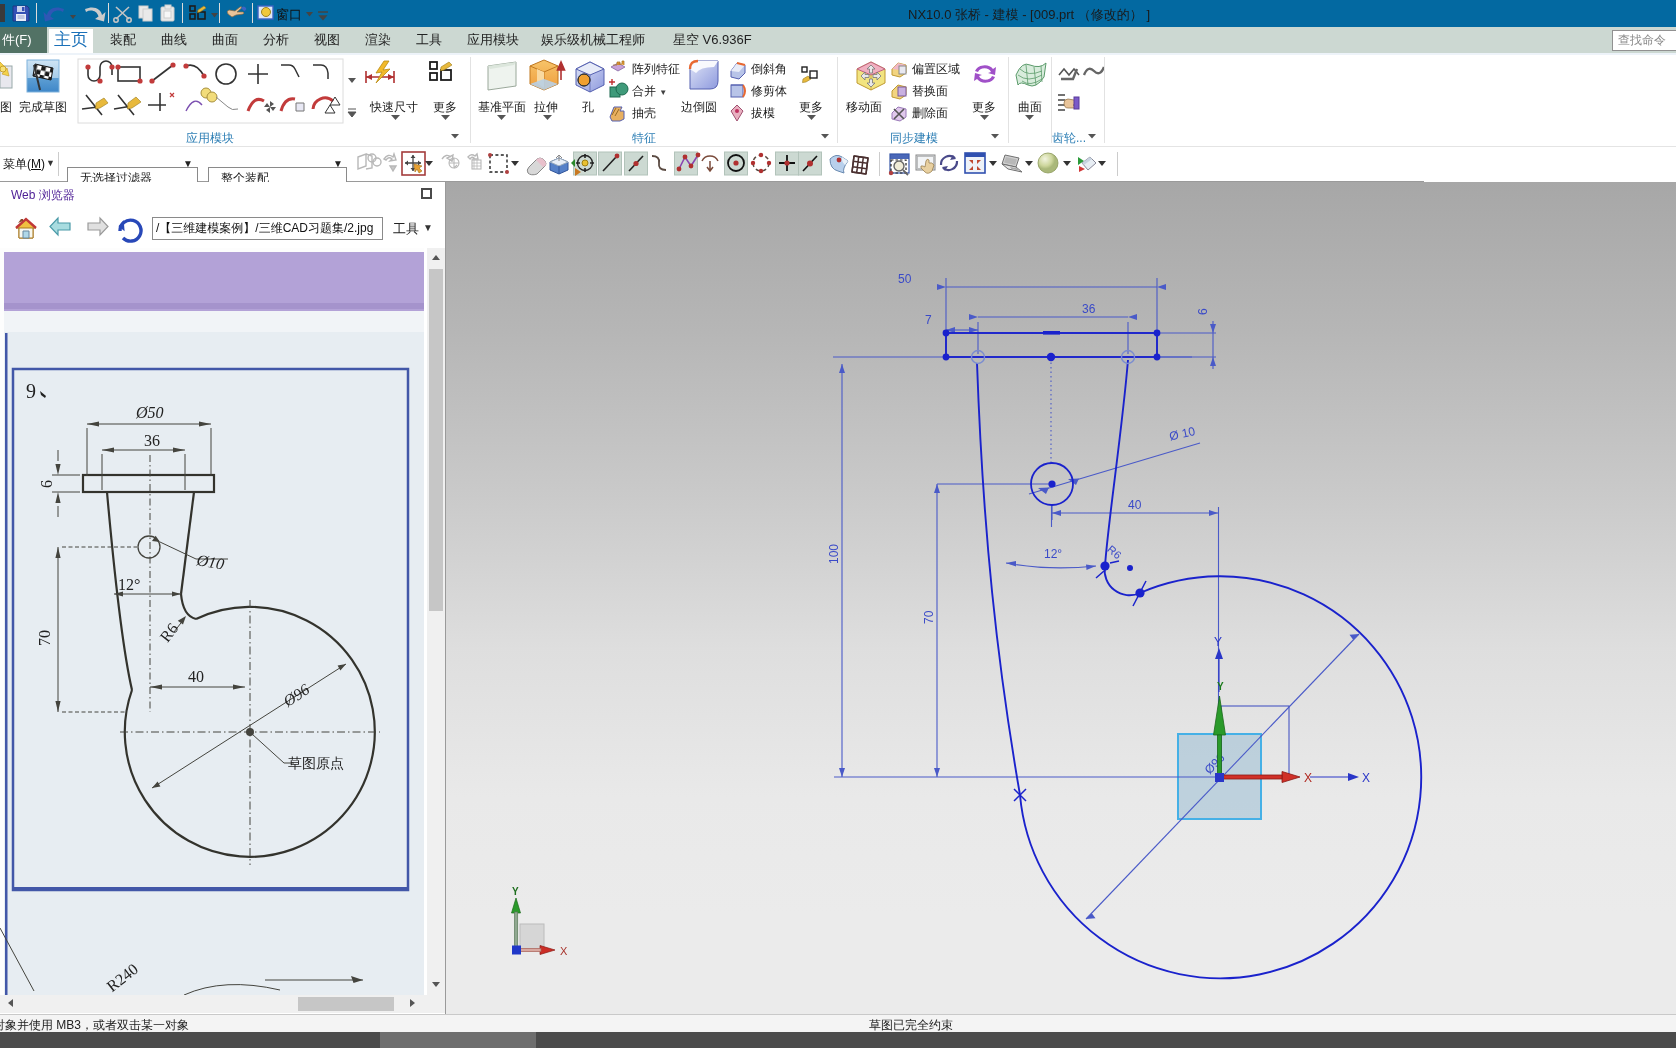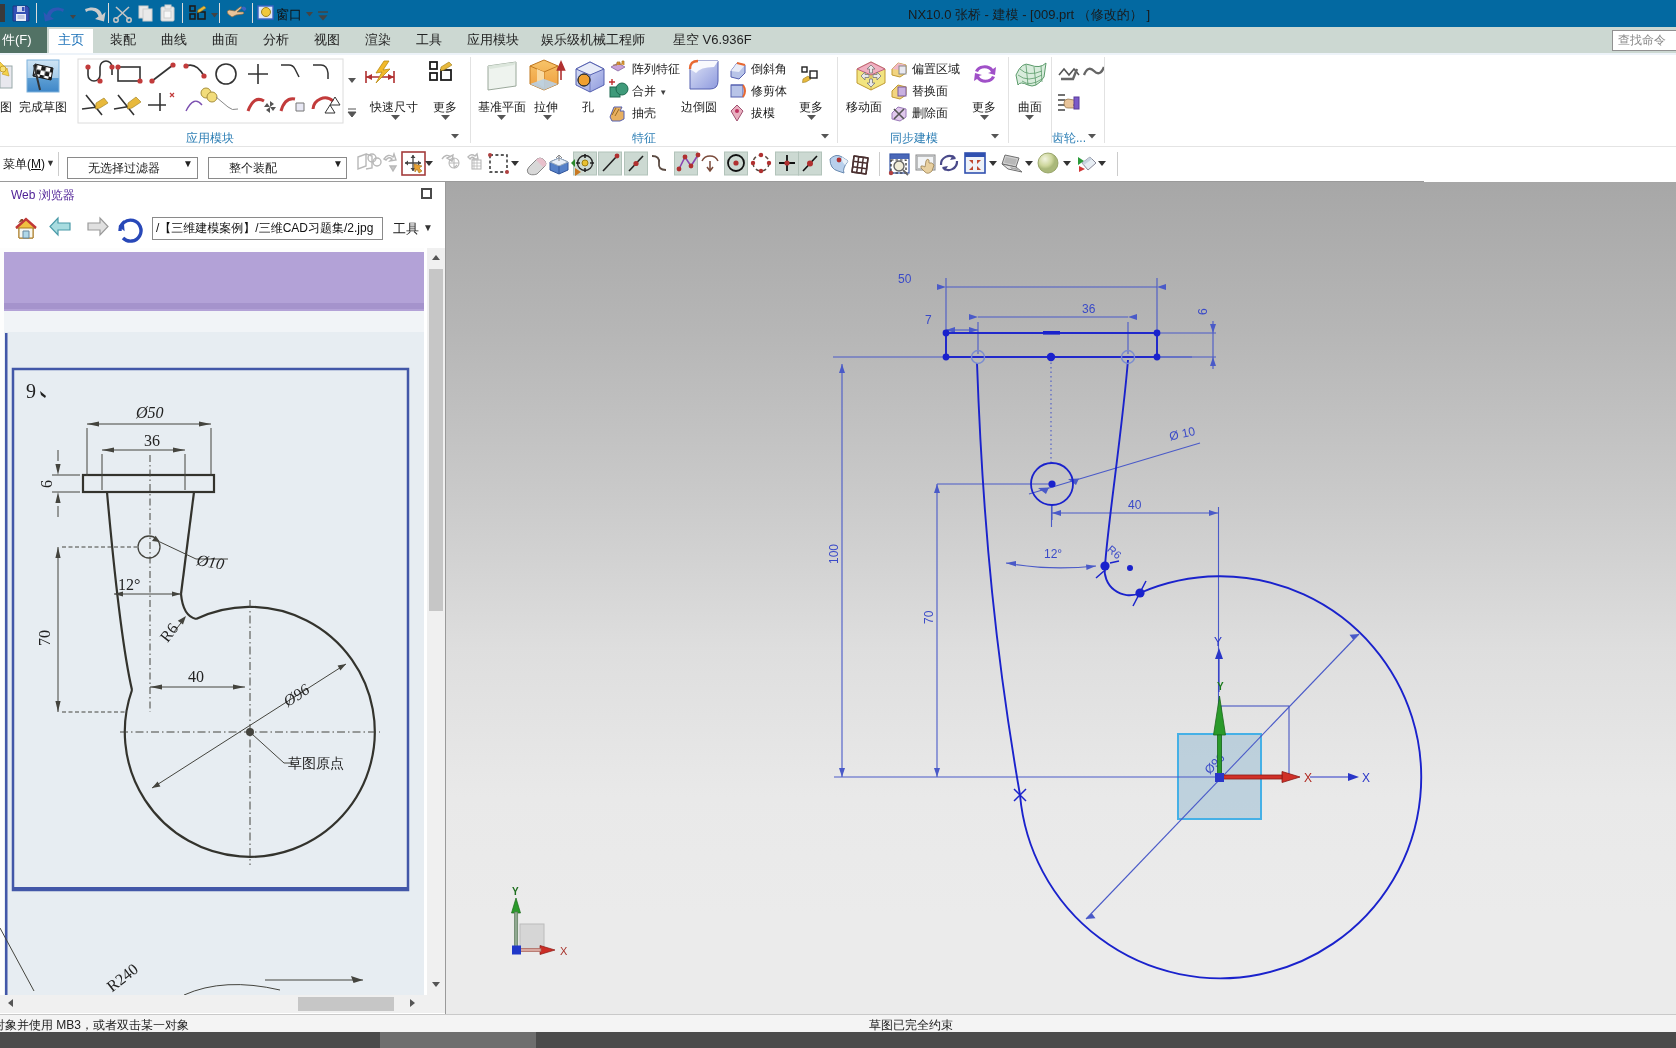--- a/index.html
+++ b/index.html
@@ -6,30 +6,30 @@
 html,body { width:1676px; height:1048px; overflow:hidden; font-family:"Liberation Sans",sans-serif; }
 .abs { position:absolute; }
 #app { position:relative; width:1676px; height:1048px; background:#fff; }
 
 #titlebar { left:0; top:0; width:1676px; height:27px; background:#0369a1; }
 #title-text { left:908px; top:6px; font-size:13px; color:#1a1a1a; }
 
 #tabrow { left:0; top:27px; width:1676px; height:26px; background:#ccd8d2; }
 #filetab { left:0; top:0; width:47px; height:26px; background:#527265; color:#fff; font-size:13px; line-height:26px; padding-left:2px; }
 .tab { top:0; height:26px; font-size:13px; line-height:26px; color:#222; }
-#hometab { left:49px; top:2px; width:44px; height:40px; background:#fff; color:#1a70b8; text-align:center; line-height:22px; font-size:13px; }
+#hometab { left:49px; top:2px; width:44px; height:40px; background:#fff; color:#1a70b8; text-align:center; line-height:22px; font-size:17px; }
 #searchbox { left:1612px; top:3px; width:70px; height:21px; background:#fff; border:1px solid #919191; font-size:12px; color:#8a8a8a; line-height:19px; padding-left:5px; }
 
 #ribbon { left:0; top:53px; width:1676px; height:94px; background:#fff; border-bottom:1px solid #e4e4e4; }
 .rlabel { font-size:12px; color:#1a1a1a; white-space:nowrap; }
 .glabel { font-size:12px; color:#2e7fb5; white-space:nowrap; }
 .dna { color:#404040; font-size:8px; }
 
 #toolbar { left:0; top:147px; width:1424px; height:35px; background:#fff; border-bottom:1px solid #9a9a9a; }
-.combo { top:10px; height:22px; background:#fff; border:1px solid #8a8a8a; font-size:12px; color:#1a1a1a; line-height:20px; padding-left:20px; }
+.combo { top:20px; height:22px; background:#fff; border:1px solid #8a8a8a; font-size:12px; color:#1a1a1a; line-height:20px; padding-left:12px; }
 .tsep { top:5px; width:1px; height:24px; background:#cccccc; }
 
 #lpanel { left:0; top:182px; width:446px; height:832px; background:#fff; }
 #lp-title { left:11px; top:5px; font-size:12px; color:#4c1d95; }
 #addr { left:152px; top:35px; width:231px; height:23px; border:1px solid #8a8a8a; font-size:12px; line-height:21px; color:#111; padding-left:3px; white-space:nowrap; overflow:hidden; }
 
 .sb { background:#f0f0f0; }
 .sbthumb { background:#c6c6c6; }
 
 #viewport { left:446px; top:182px; width:1230px; height:832px;

